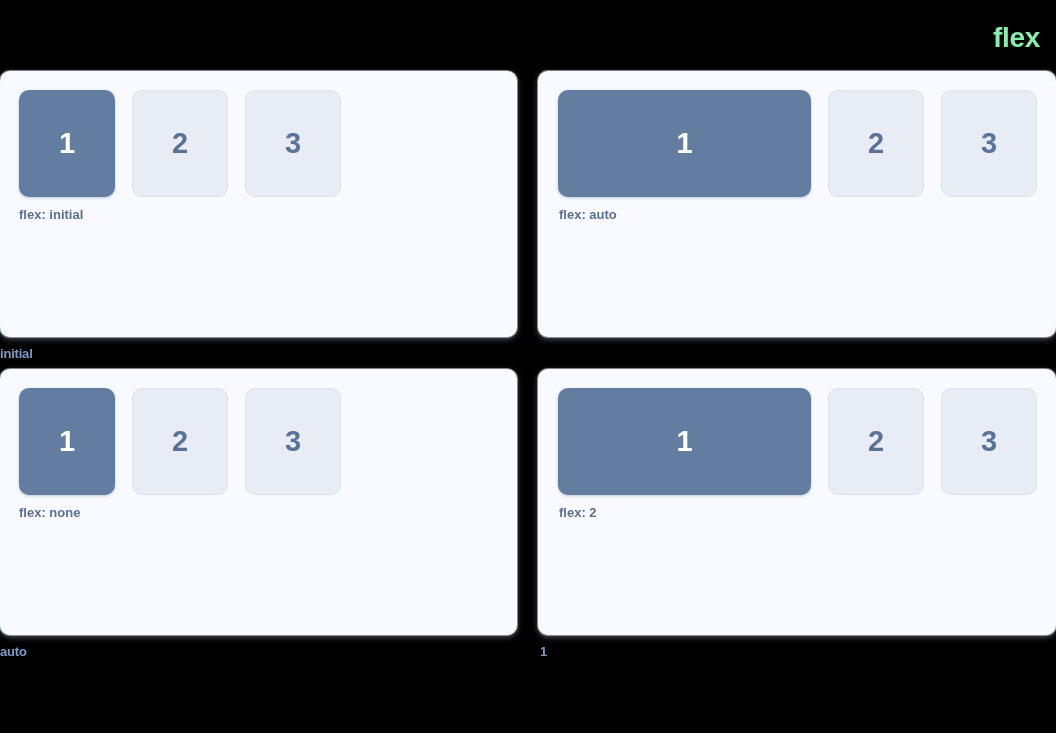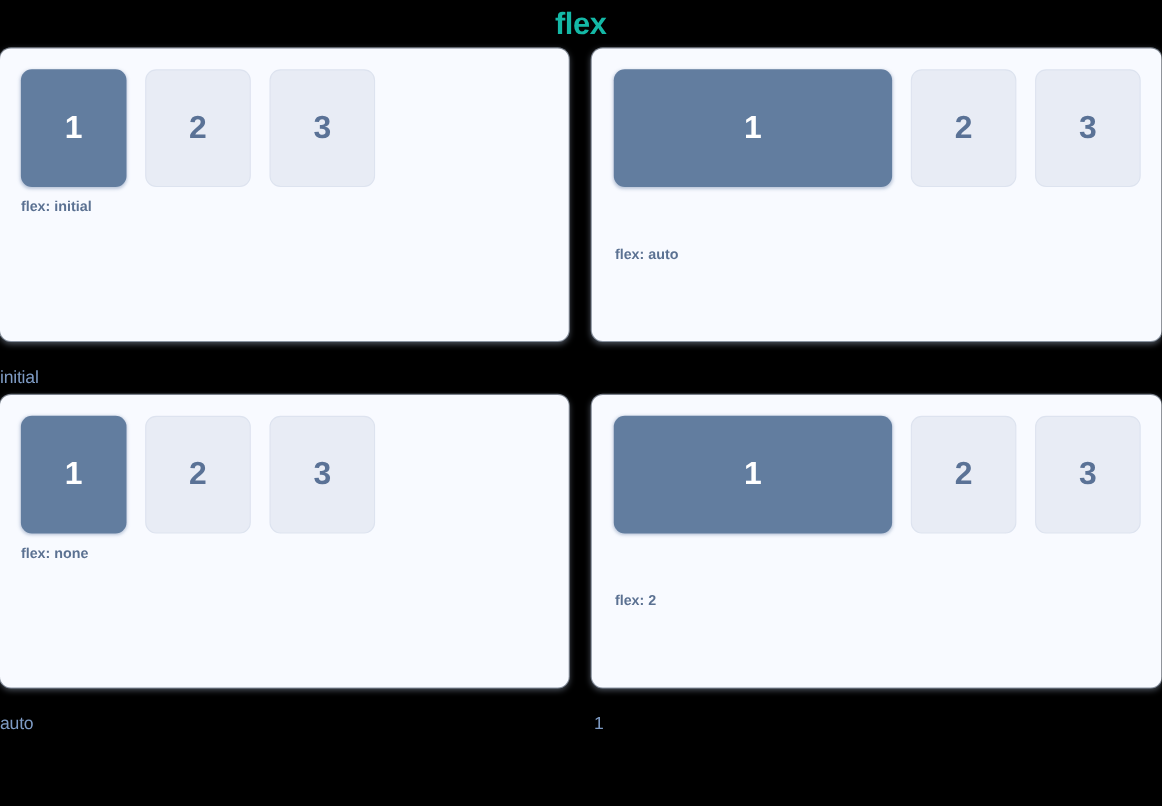--- a/index.html
+++ b/index.html
@@ -9,26 +9,26 @@
   }
   body {
     width: 1056px;
     height: 733px;
     font-family: "Liberation Sans", sans-serif;
     overflow: hidden;
     position: relative;
   }
 
   .page-title {
-    text-align: center;
+    text-align: right;
     font-size: 28px;
     font-weight: bold;
-    color: #14b8a6;
+    color: #86efac;
     letter-spacing: -0.3px;
-    margin: 0;
+    margin: 16px;
     padding-top: 5px;
     line-height: 34px;
   }
 
   .grid {
     display: grid;
     grid-template-columns: 517px 518px;
     column-gap: 21px;
     row-gap: 5px;
     padding-left: 0px;
@@ -90,33 +90,31 @@
   }
 
   .flex-label {
     font-size: 13px;
     font-weight: bold;
     color: #5b7192;
     padding: 10px 0 0 19px;
   }
   .right-panel .flex-label {
     padding-left: 20px;
-    margin-top: 43px;
   }
 
   .caption {
-    font-size: 16px;
-    font-weight: normal;
+    font-size: 13px;
+    font-weight: bold;
     color: #8aa6c9;
     color: #7e9bc4;
     padding-top: 7px;
     padding-left: 0px;
     line-height: 20px;
     letter-spacing: -0.2px;
-    margin-top: 17px;
   }
   .cell.right .caption {
     padding-left: 2px;
   }
 </style>
 </head>
 <body>
 
 <h1 class="page-title">flex</h1>
 

